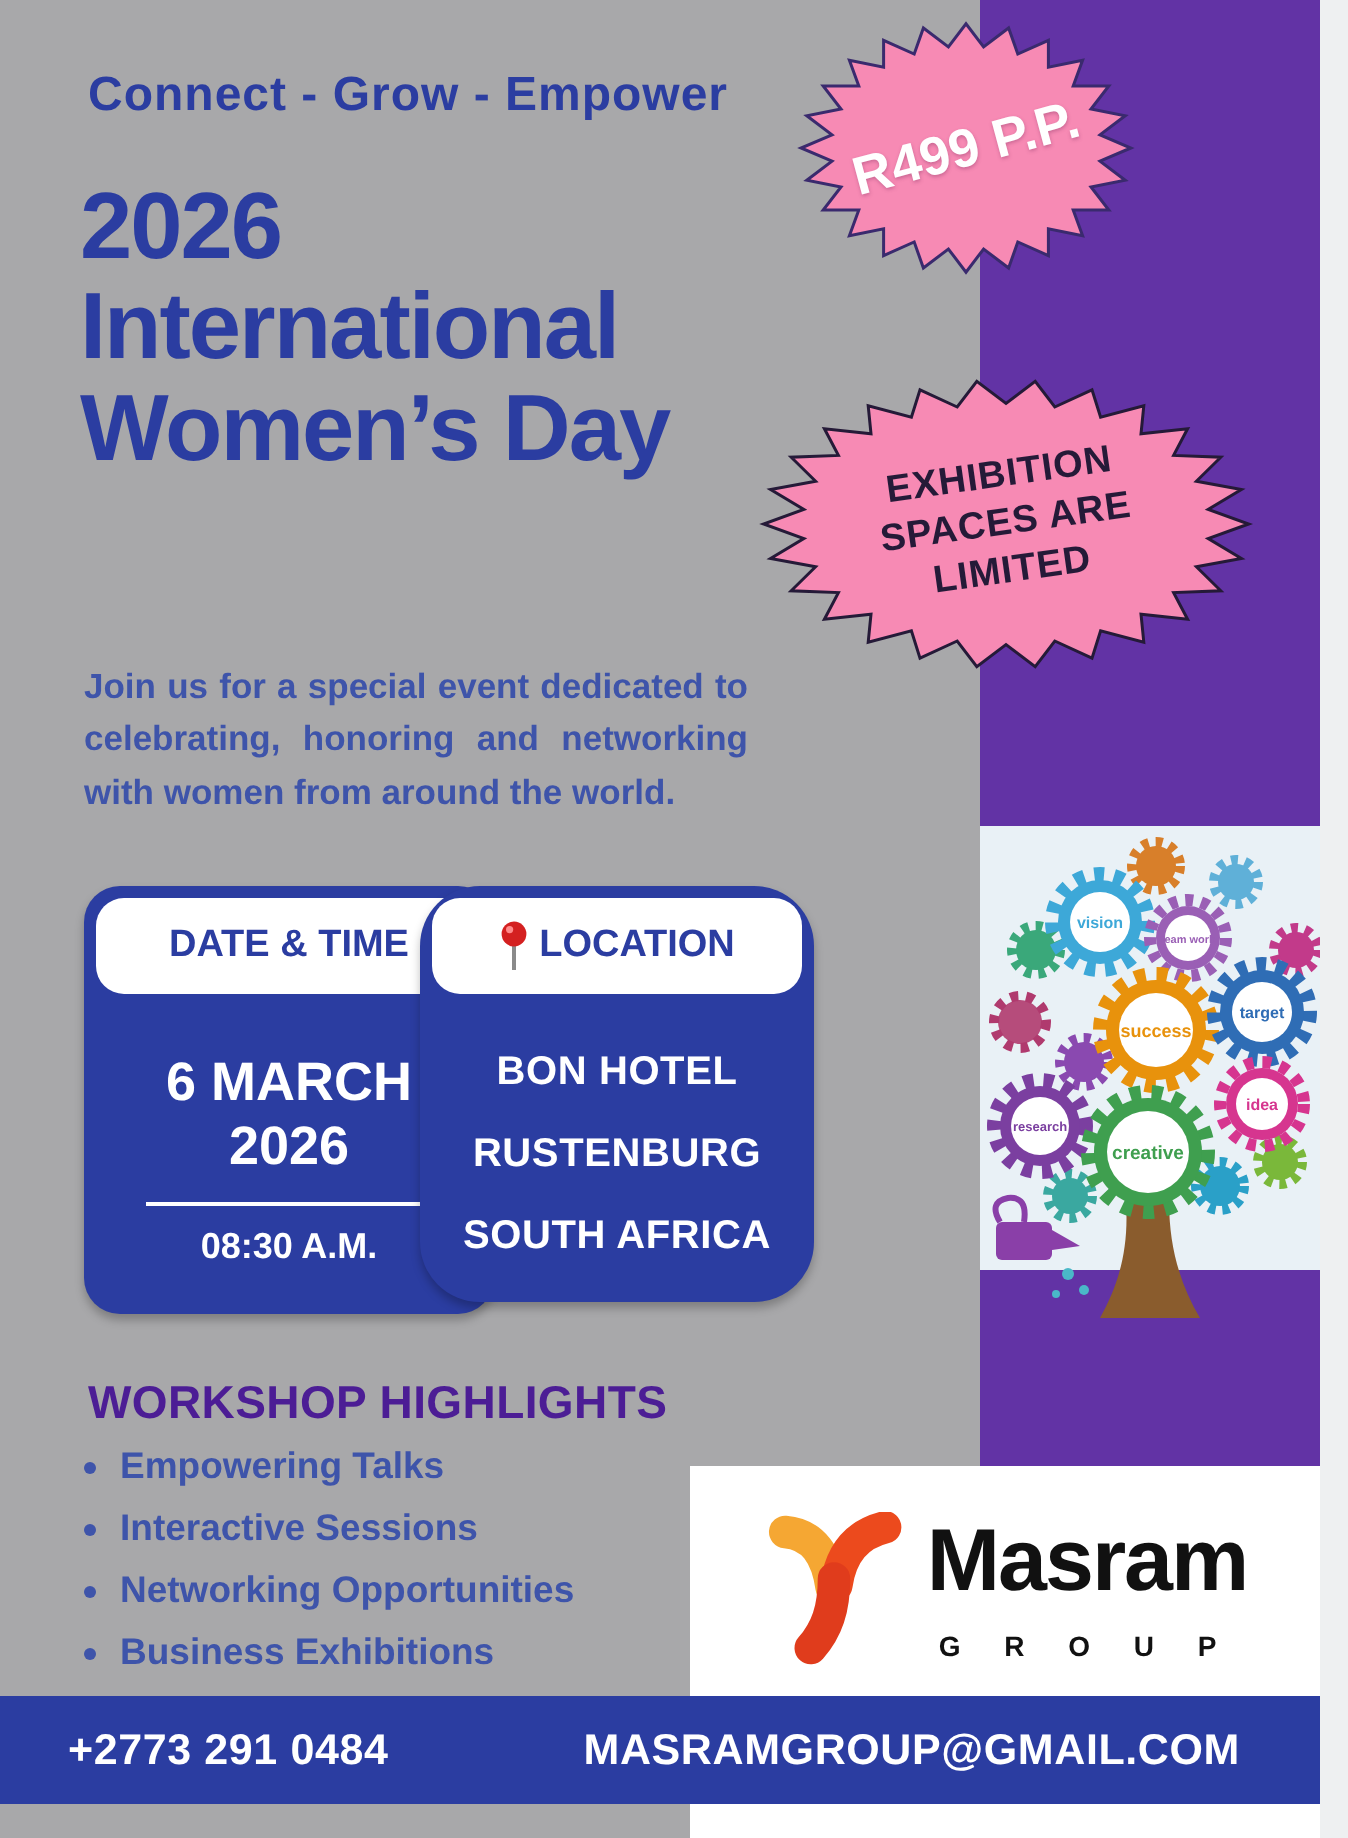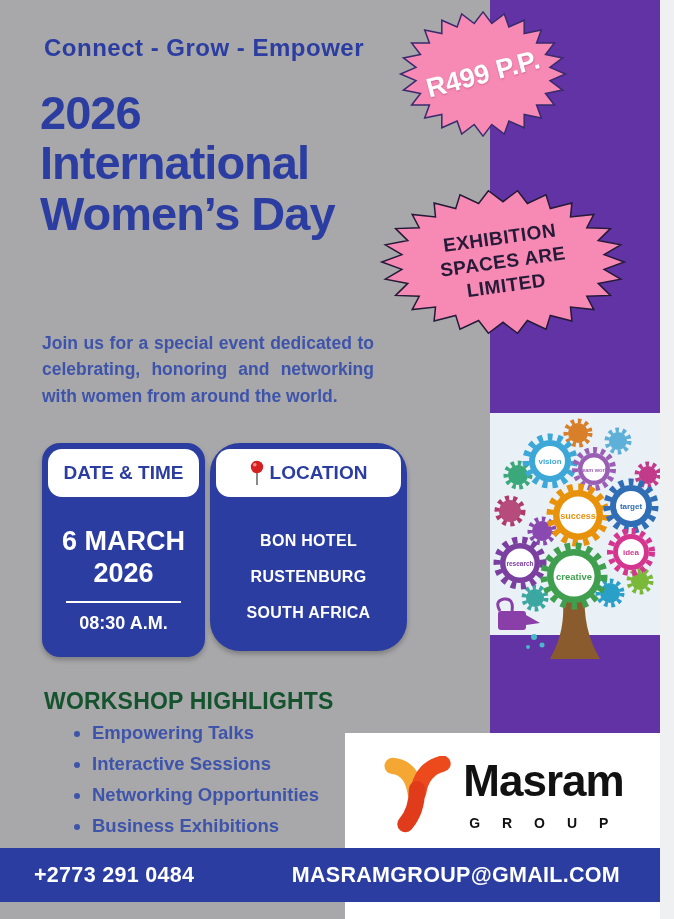--- a/index.html
+++ b/index.html
@@ -21,36 +21,36 @@
   .badge-price{left:398px;top:10px;width:170px;height:128px;}
   .badge-price .badge-text{transform:rotate(-15deg);color:#ffffff;font-weight:800;font-size:27px;text-shadow:0 1px 2px rgba(120,40,90,.35);}
   .badge-exhib{left:378px;top:188px;width:250px;height:148px;}
   .badge-exhib .badge-text{transform:rotate(-8deg);color:#251a38;font-weight:800;font-size:19px;line-height:1.25;letter-spacing:.5px;}
 
   
   .intro{position:absolute;left:42px;top:312px;width:332px;font-size:17.5px;line-height:1.52;color:#3e54aa;font-weight:600;text-align:justify;}
 
   
   .card{position:absolute;top:443px;background:#2b3da1;border-radius:18px;box-shadow:0 3px 5px rgba(0,0,0,.25);}
-  .card-date{left:42px;width:163px;height:214px;}
+  .card-date{left:42px;width:163px;height:214px;padding-left:42px;}
   .card-loc{left:210px;width:197px;height:208px;border-radius:30px;}
   .card-header{position:absolute;left:6px;right:6px;top:6px;height:48px;background:#ffffff;border-radius:14px;display:flex;align-items:center;justify-content:center;gap:6px;color:#2b3da1;font-weight:800;font-size:19px;}
   .card-body{position:absolute;left:0;right:0;top:60px;bottom:0;display:flex;flex-direction:column;align-items:center;justify-content:center;color:#ffffff;}
   .date-big{font-size:27px;font-weight:800;line-height:1.15;}
   .divider{width:70%;height:2px;background:#ffffff;margin:12px 0 10px;}
   .time-text{font-size:18px;font-weight:800;}
-  .loc-line{font-size:16px;font-weight:800;margin:9px 0;letter-spacing:.3px;}
+  .loc-line{font-size:20px;font-weight:800;margin:9px 0;letter-spacing:.3px;}
   .pin-icon{width:14px;height:26px;flex:0 0 auto;}
 
   
   .tree-img{position:absolute;left:490px;top:413px;width:170px;height:222px;background:#e9f1f6;}
 
   
-  .workshop-heading{position:absolute;left:44px;top:688px;font-size:23px;font-weight:800;color:#14532d;letter-spacing:.2px;}
-  .workshop-list{position:absolute;left:72px;top:722px;margin:0;padding:0 0 0 20px;color:#3e54aa;}
+  .workshop-heading{position:absolute;left:44px;top:688px;font-size:23px;font-weight:800;color:#4c1d95;letter-spacing:.2px;}
+  .workshop-list{position:absolute;left:40px;top:722px;margin:0;padding:0 0 0 20px;color:#3e54aa;}
   .workshop-list li{font-size:18.5px;font-weight:600;margin-bottom:9px;}
 
   
   .logo-box{position:absolute;left:345px;top:733px;width:315px;height:186px;background:#ffffff;}
   .logo-inner{position:absolute;left:0;top:0;width:315px;height:124px;display:flex;align-items:center;justify-content:center;gap:10px;}
   .logo-mark{width:72px;height:78px;flex:0 0 auto;}
   .logo-text{display:flex;flex-direction:column;}
   .logo-name{font-size:44px;font-weight:800;color:#111111;letter-spacing:-1px;line-height:1;}
   .logo-sub{font-size:14px;font-weight:700;color:#111111;letter-spacing:9px;margin-top:12px;padding-left:6px;}
 

